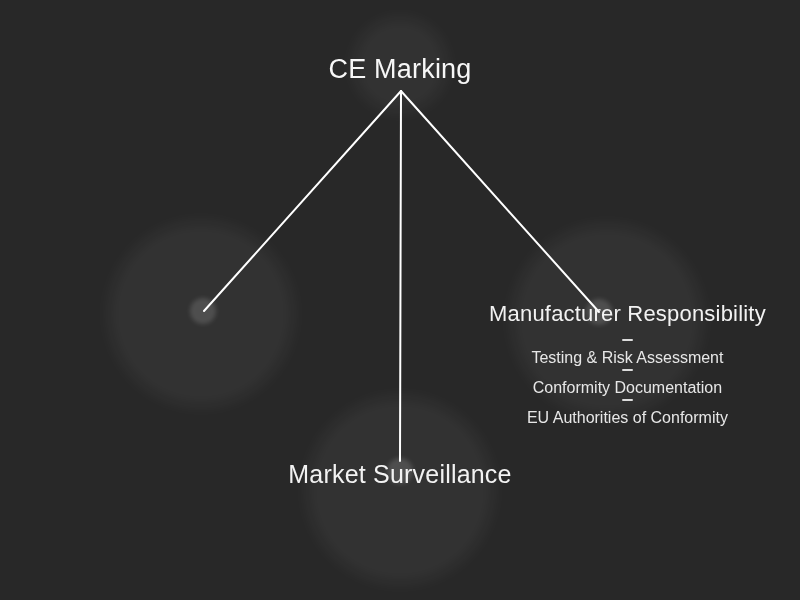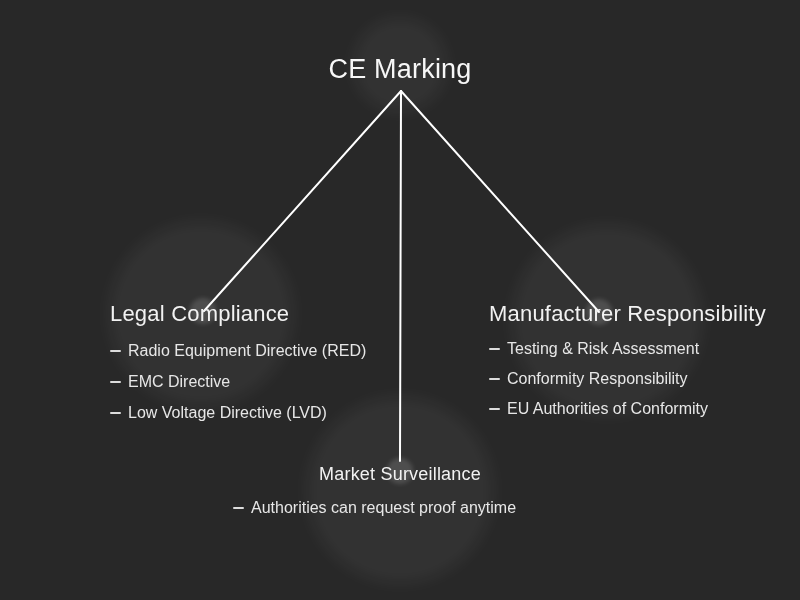--- a/index.html
+++ b/index.html
@@ -72,26 +72,26 @@
     border-radius: 1px;
     background: var(--dash);
   }
 
   .node-left  { left: 110px; top: 300px; }
   .node-left  ul { margin-top: 14px; }
   .node-left  li { margin-bottom: 12px; }
 
   .node-right { left: 457px; top: 300px; margin-left: 32px; }
   .node-right ul { margin-top: 12px; }
-  .node-right li { margin-bottom: 11px; }
+  .node-right li { margin-bottom: 11px; flex-direction: column; }
 
   .node-bottom-title {
     position: absolute; top: 461px; left: 0; right: 0;
     text-align: center;
-    font-size: 18px; line-height: 27px; font-weight: 400;
+    font-size: 25px; line-height: 27px; font-weight: 400;
     color: var(--heading-text);
     letter-spacing: 0.2px;
   }
   .node-bottom-items { left: 233px; top: 498px; }
   .node-bottom-items li { margin-bottom: 11px; }
 </style>
 </head>
 <body>
 
 <div class="canvas">
@@ -106,60 +106,39 @@
     <line x1="401" y1="91" x2="599" y2="312" stroke="#ffffff" stroke-width="2" stroke-linecap="round"></line>
     <line x1="401" y1="91" x2="400" y2="461" stroke="#ffffff" stroke-width="2" stroke-linecap="round"></line>
   </svg>
 
   <div class="dot left"></div>
   <div class="dot right"></div>
   <div class="dot bottom"></div>
 
   <div class="root-label">CE Marking</div>
 
-  <section class="node node-left">
-    <h2>Legal Compliance</h2>
-    <ul>
-      <li>
-        <span class="dash"></span>
-        <span>Radio Equipment Directive (RED)</span>
-      </li>
-      <li>
-        <span class="dash"></span>
-        <span>EMC Directive</span>
-      </li>
-      <li>
-        <span class="dash"></span>
-        <span>Low Voltage Directive (LVD)</span>
-      </li>
-    </ul>
-  </section>
 
   <section class="node node-right">
     <h2>Manufacturer Responsibility</h2>
     <ul>
       <li>
         <span class="dash"></span>
         <span>Testing &amp; Risk Assessment</span>
       </li>
       <li>
         <span class="dash"></span>
-        <span>Conformity Responsibility</span>
+        <span>Conformity Documentation</span>
       </li>
       <li>
         <span class="dash"></span>
         <span>EU Authorities of Conformity</span>
       </li>
     </ul>
   </section>
 
   <h2 class="node-bottom-title">Market Surveillance</h2>
 
   <section class="node node-bottom-items">
     <ul>
-      <li>
-        <span class="dash"></span>
-        <span>Authorities can request proof anytime</span>
-      </li>
     </ul>
   </section>
 
 </div>
 
 </body></html>

